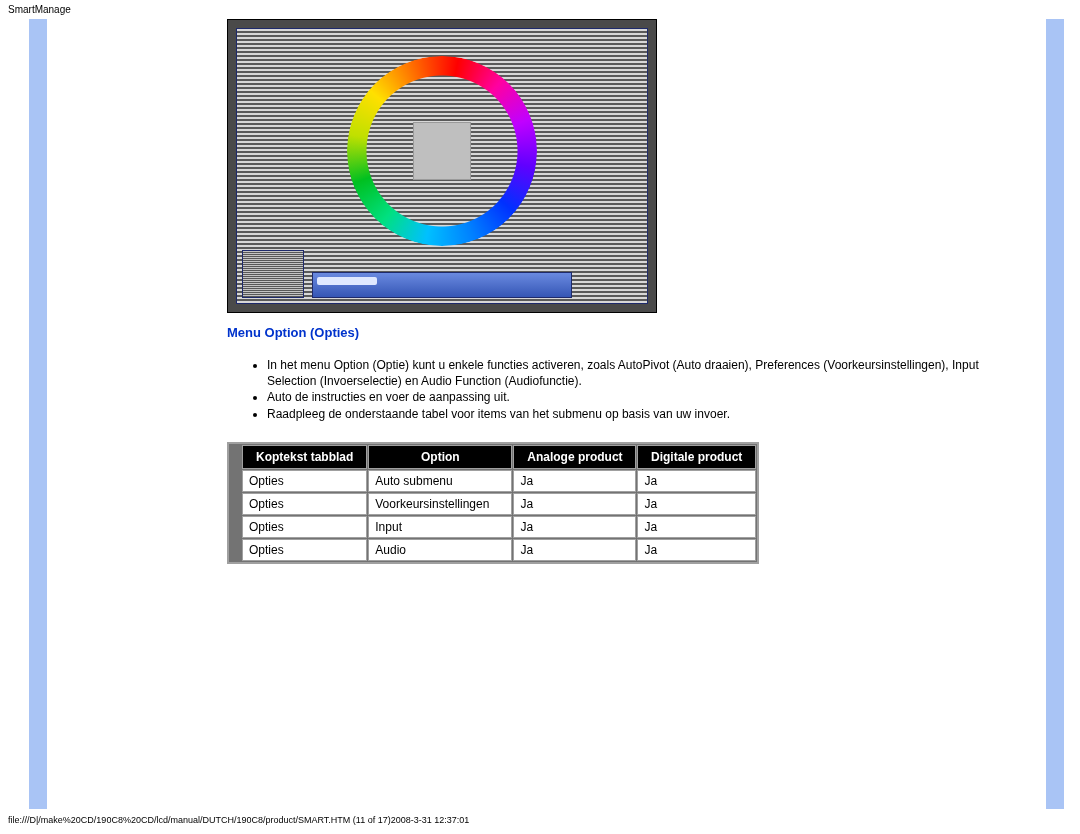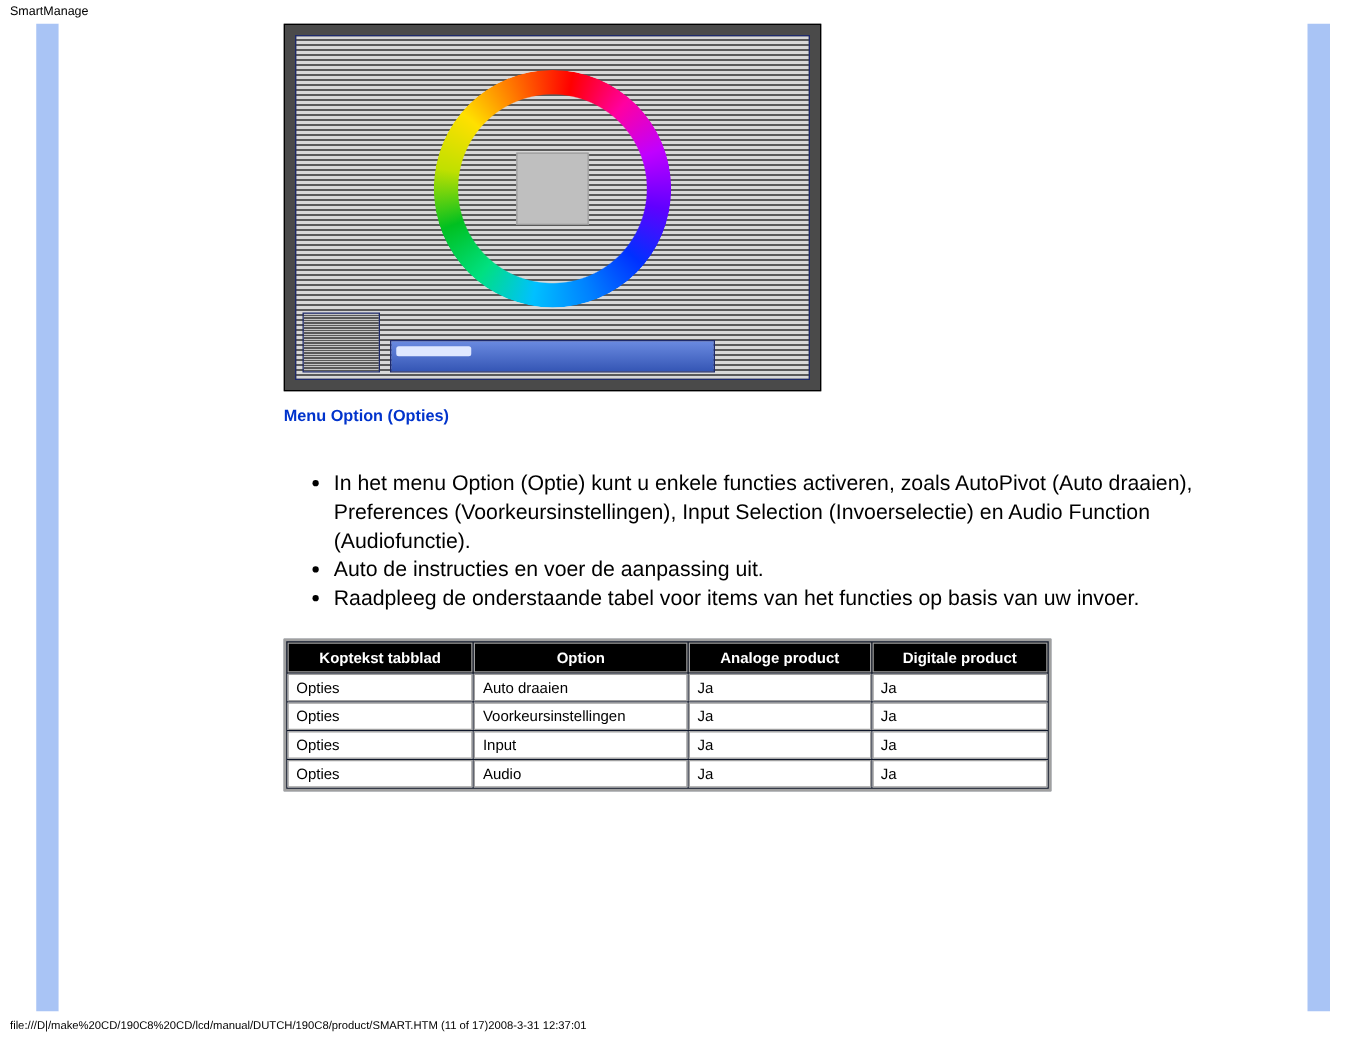--- a/index.html
+++ b/index.html
@@ -113,39 +113,40 @@
     left: 4px; top: 4px;
     width: 60px; height: 8px;
     background: #dfe8ff;
     border-radius: 2px;
   }
 
   .section-title {
     color: #0033cc;
     font-weight: bold;
     font-size: 13px;
-    margin: 12px 0 36px 0;
+    margin: 12px 0 17px 0;
   }
   ul.notes {
     margin: 0 0 20px 0;
     padding-left: 40px;
   }
   ul.notes li {
     list-style: disc;
     line-height: 1.35;
-    font-size: 17px;
+    font-size: 12px;
     margin: 0;
   }
 
   table.opt {
     border-collapse: separate;
     border: 2px solid #a0a0a0;
     border-spacing: 1px;
-    width: 614px;
-    background: #0f172a;
+    width: 532px;
+    background: #737373;
+    padding-left: 12px;
   }
   table.opt th {
     background: #000;
     color: #fff;
     font-weight: bold;
     font-size: 12px;
     padding: 4px 6px;
     text-align: center;
     border: 1px solid #a0a0a0;
   }
@@ -180,36 +181,36 @@
       <div class="center-square"></div>
       <div class="thumb"></div>
       <div class="toolbar"></div>
     </div>
 
     <div class="section-title">Menu Option (Opties)</div>
 
     <ul class="notes">
       <li>In het menu Option (Optie) kunt u enkele functies activeren, zoals AutoPivot (Auto draaien), Preferences (Voorkeursinstellingen), Input Selection (Invoerselectie) en Audio Function (Audiofunctie).</li>
       <li>Auto de instructies en voer de aanpassing uit.</li>
-      <li>Raadpleeg de onderstaande tabel voor items van het functies op basis van uw invoer.</li>
+      <li>Raadpleeg de onderstaande tabel voor items van het submenu op basis van uw invoer.</li>
     </ul>
 
     <table class="opt">
       <thead>
         <tr>
           <th>Koptekst tabblad</th>
           <th>Option</th>
           <th>Analoge product</th>
           <th>Digitale product</th>
         </tr>
       </thead>
       <tbody>
         <tr>
           <td>Opties</td>
-          <td>Auto draaien</td>
+          <td>Auto submenu</td>
           <td>Ja</td>
           <td>Ja</td>
         </tr>
         <tr>
           <td>Opties</td>
           <td>Voorkeursinstellingen</td>
           <td>Ja</td>
           <td>Ja</td>
         </tr>
         <tr>

